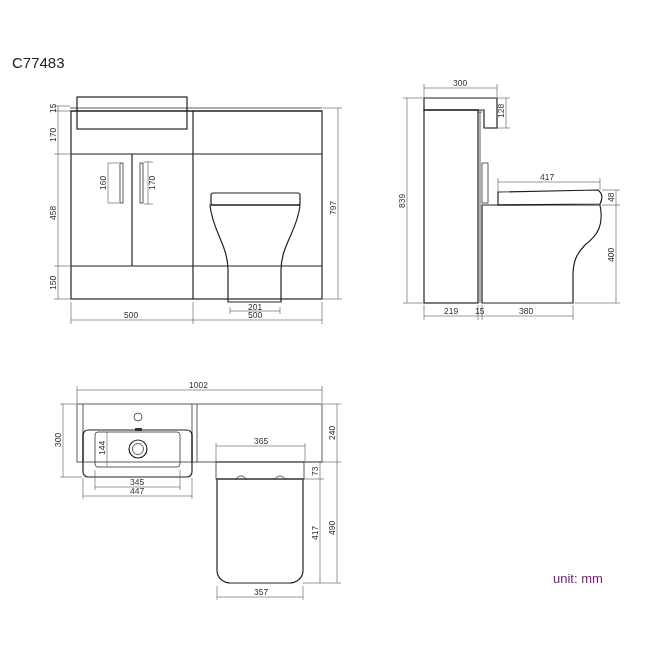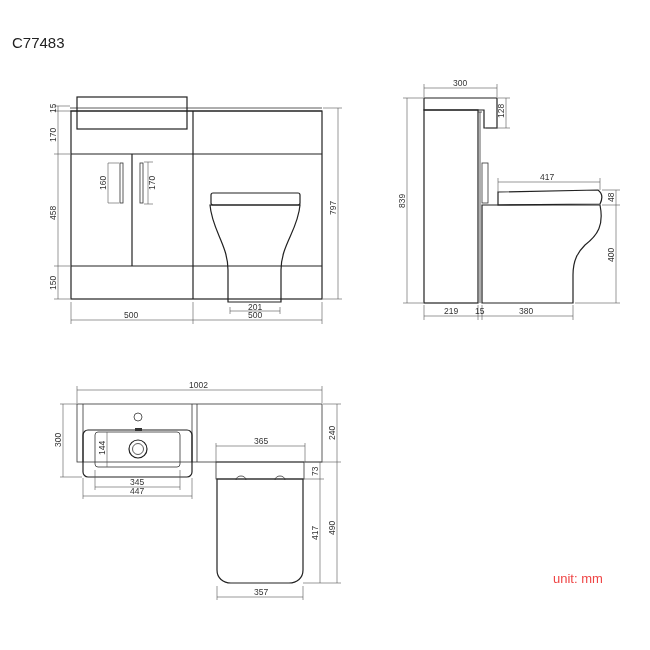--- a/index.html
+++ b/index.html
@@ -1,18 +1,18 @@
 <!DOCTYPE html>
 <html><head>
 <meta charset="utf-8">
 <style>
   html, body { margin:0; padding:0; background:#ffffff; }
   body { width:650px; height:650px; position:relative; overflow:hidden; font-family:"Liberation Sans", sans-serif; }
-  #title { position:absolute; left:12px; top:34px; font-size:15px; color:#222; }
-  #unit { position:absolute; left:553px; top:571px; font-size:13px; color:#ef4444; }
+  #title { position:absolute; left:12px; top:54px; font-size:15px; color:#222; }
+  #unit { position:absolute; left:553px; top:571px; font-size:13px; color:#701a75; }
   svg { position:absolute; left:0; top:0; }
   .o { stroke:#222; stroke-width:1.2; fill:none; }
   .t { stroke:#333; stroke-width:0.8; fill:none; }
   .d { stroke:#555; stroke-width:0.6; fill:none; }
   text.dim { font-family:"Liberation Sans", sans-serif; font-size:8.5px; fill:#333; }
 </style>
 </head>
 <body>
 
 <div id="title">C77483</div>

